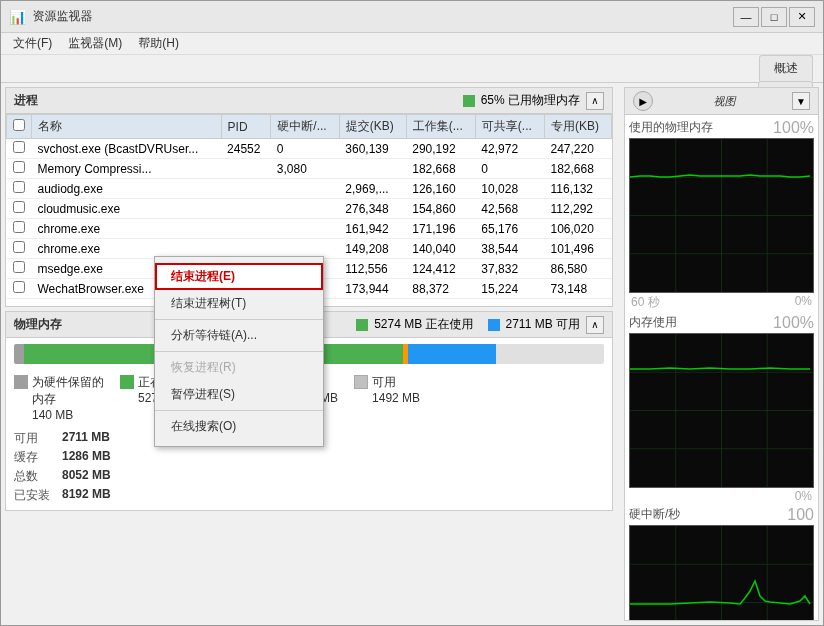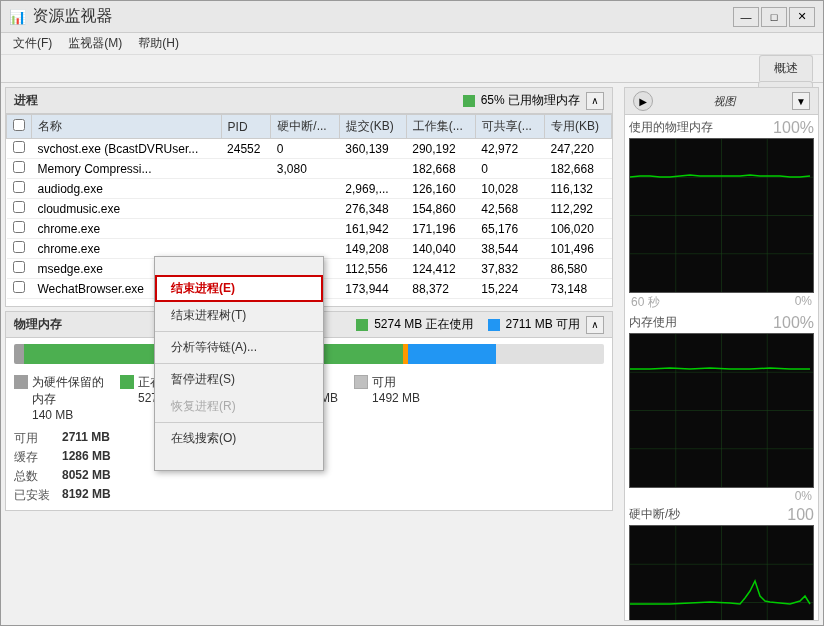--- a/index.html
+++ b/index.html
@@ -1,21 +1,21 @@
 <!DOCTYPE html>
 <html><head>
   <meta charset="utf-8">
   <style>
     * { box-sizing: border-box; margin: 0; padding: 0; font-family: 'Microsoft YaHei', SimSun, sans-serif; font-size: 12px; }
     body { background: #f0f0f0; width: 824px; height: 626px; overflow: hidden; }
 
     .window { width: 824px; height: 626px; background: #f0f0f0; border: 1px solid #999; display: flex; flex-direction: column; }
 
     .title-bar { background: #e8e8e8; height: 32px; display: flex; align-items: center; padding: 0 8px; border-bottom: 1px solid #ccc; user-select: none; }
-    .title-bar-text { flex: 1; font-size: 16px; color: #333; }
+    .title-bar-text { flex: 1; font-size: 12px; color: #333; }
     .title-bar-buttons { display: flex; gap: 2px; }
     .title-btn { width: 26px; height: 20px; background: #e8e8e8; border: 1px solid #aaa; display: flex; align-items: center; justify-content: center; cursor: pointer; font-size: 11px; }
 
     .menu-bar { background: #f0f0f0; height: 22px; display: flex; align-items: center; padding: 0 4px; border-bottom: 1px solid #ddd; }
     .menu-item { padding: 2px 8px; cursor: pointer; color: #333; }
 
     .tabs { background: #f0f0f0; height: 28px; display: flex; align-items: flex-end; padding: 0 8px; border-bottom: 1px solid #ccc; flex-direction: column; }
     .tab { padding: 4px 14px; border: 1px solid #ccc; border-bottom: none; margin-right: 2px; cursor: pointer; background: #e8e8e8; color: #333; border-radius: 3px 3px 0 0; }
     .tab.active { background: #fff; border-bottom: 1px solid #fff; margin-bottom: -1px; color: #333; border: 2px solid #0078d4; border-bottom: 2px solid #fff; }
 
@@ -62,21 +62,21 @@
     .right-title { flex: 1; text-align: center; font-size: 11px; color: #333; font-style: italic; }
     .dropdown-btn { width: 18px; height: 18px; border: 1px solid #aaa; background: #f0f0f0; display: flex; align-items: center; justify-content: center; cursor: pointer; font-size: 10px; }
 
     .chart-container { flex: 1; display: flex; flex-direction: column; padding: 4px; gap: 2px; overflow: hidden; }
     .chart-section { flex: 1; display: flex; flex-direction: column; }
     .chart-label { font-size: 10px; color: #555; margin-bottom: 1px; display: flex; justify-content: space-between; }
     .chart-area { flex: 1; background: #0a0a0a; border: 1px solid #555; position: relative; overflow: hidden; min-height: 80px; }
     .chart-pct { font-size: 16px; color: #aaa; }
 
     
-    .context-menu { position: absolute; background: #f0f0f0; border: 1px solid #aaa; box-shadow: 2px 2px 6px rgba(0,0,0,0.3); z-index: 100; width: 170px; padding: 18px 0; top: 168px; left: 148px; }
+    .context-menu { position: absolute; background: #f0f0f0; border: 1px solid #aaa; box-shadow: 2px 2px 6px rgba(0,0,0,0.3); z-index: 100; width: 170px; padding: 6px 0; top: 168px; left: 148px; }
     .ctx-item { padding: 5px 16px; cursor: pointer; color: #333; }
     .ctx-item.highlighted { background: #fff; border: 2px solid #cc0000; color: #cc0000; font-weight: bold; padding: 3px 14px; }
     .ctx-item.disabled { color: #aaa; cursor: default; }
     .ctx-sep { height: 1px; background: #ccc; margin: 2px 0; }
 
     
     ::-webkit-scrollbar { width: 12px; }
     ::-webkit-scrollbar-track { background: #f0f0f0; }
     ::-webkit-scrollbar-thumb { background: #b0b0b0; border: 1px solid #999; }
   </style>
@@ -220,22 +220,22 @@
               </tbody>
           </table>
         </div>
 
         <div class="context-menu">
           <div class="ctx-item highlighted">结束进程(E)</div>
           <div class="ctx-item">结束进程树(T)</div>
           <div class="ctx-sep"></div>
           <div class="ctx-item">分析等待链(A)...</div>
           <div class="ctx-sep"></div>
+          <div class="ctx-item disabled">恢复进程(R)</div>
           <div class="ctx-item">暂停进程(S)</div>
-          <div class="ctx-item disabled">恢复进程(R)</div>
           <div class="ctx-sep"></div>
           <div class="ctx-item">在线搜索(O)</div>
         </div>
       </div>
 
       <div class="section memory-section">
         <div class="section-header">
           <span class="section-title">物理内存</span>
           <div class="section-status">
             <div class="status-indicator"></div>

